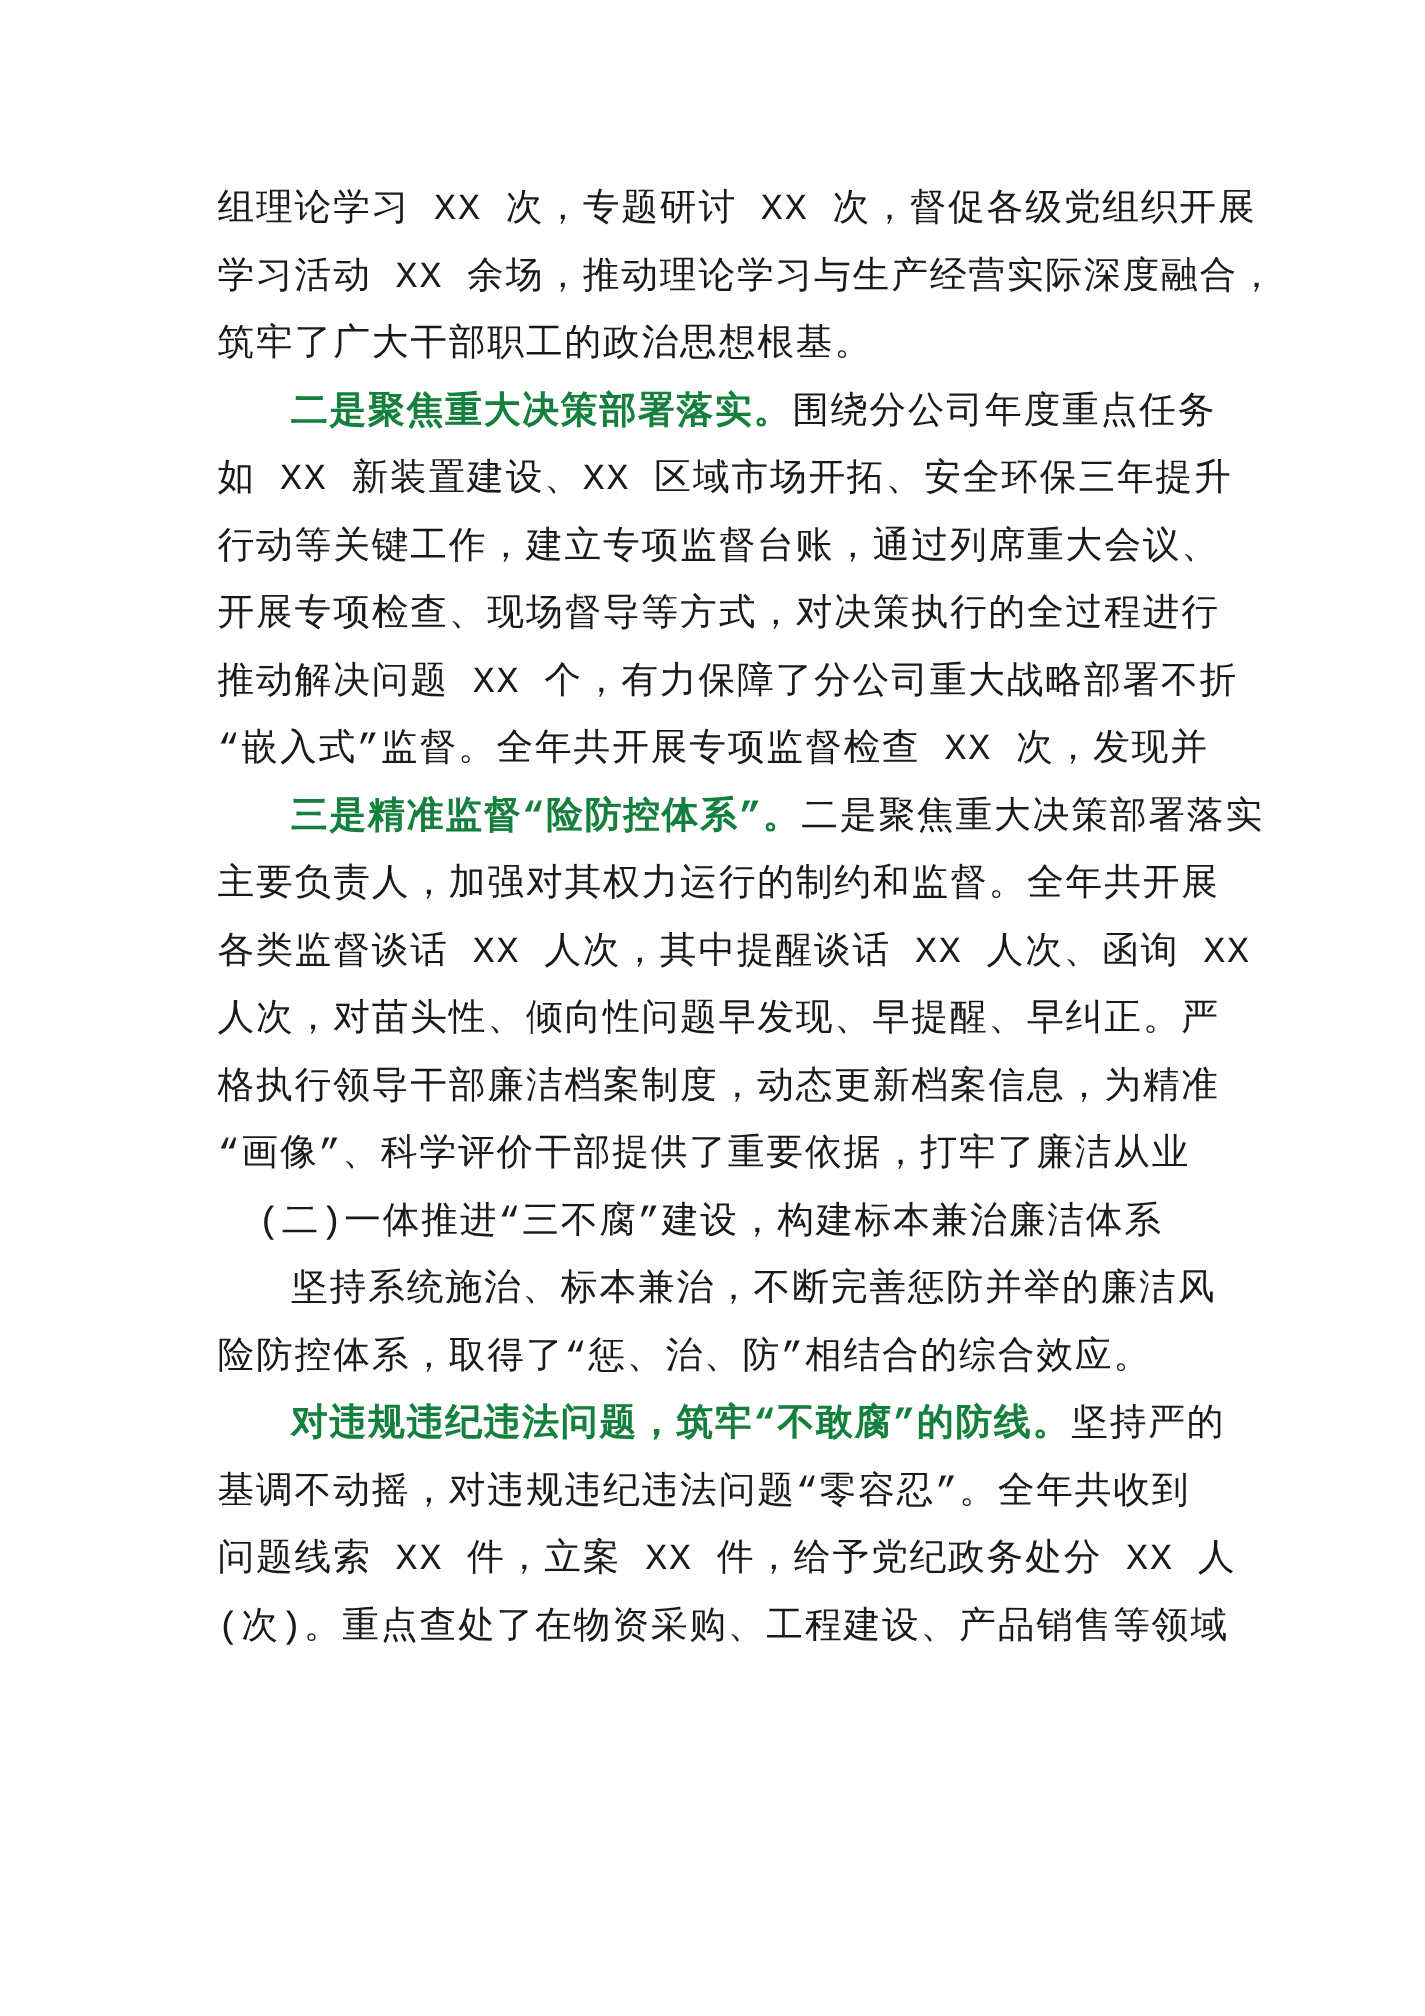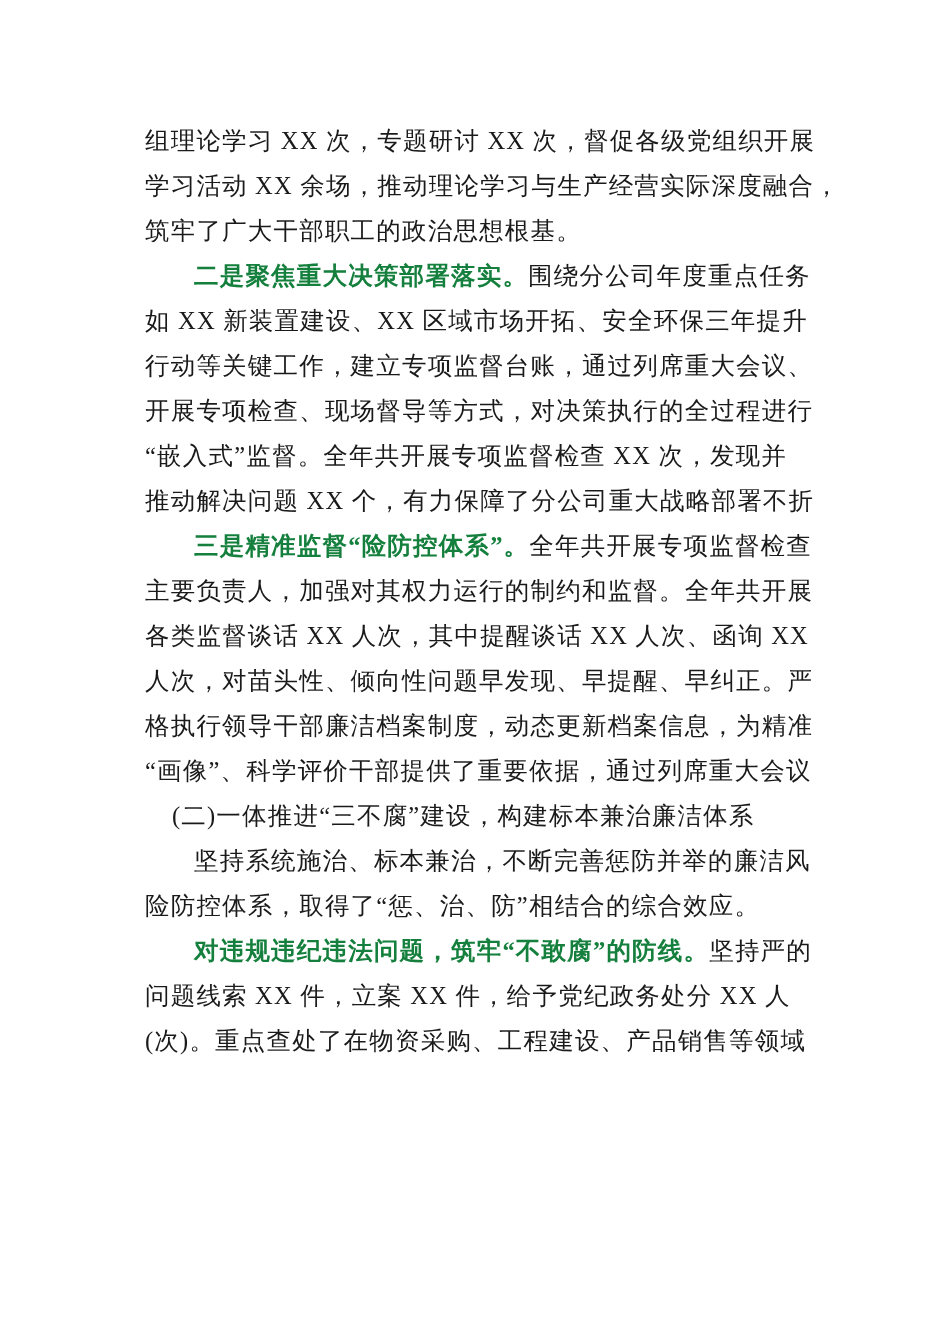--- a/index.html
+++ b/index.html
@@ -2,21 +2,21 @@
 <html><head>
 <meta charset="utf-8">
 <style>
   html, body { margin: 0; padding: 0; background: #ffffff; }
   body { width: 950px; height: 1344px; position: relative; overflow: hidden; }
   .page {
     position: absolute;
     left: 145px;
     top: 118px;
     width: 662px;
-    font-family: Liberation Serif, serif;
+    font-family: Liberation Mono, monospace;
     font-size: 24.5px;
     line-height: 45px;
     color: #1a1a1a;
     letter-spacing: 1.2px;
   }
   .para { margin: 0; text-align: justify; text-align-last: left; }
   .lead { font-weight: bold; color: #15803d; }
   .line { display: block; white-space: nowrap; }
 </style>
 </head>
@@ -30,45 +30,46 @@
     <span class="line">筑牢了广大干部职工的政治思想根基。</span>
   </div>
 
   <div class="para">
     <span class="line" style="padding-left:2em;">
       <span class="lead">二是聚焦重大决策部署落实。</span><span>围绕分公司年度重点任务</span>
     </span>
     <span class="line">如 XX 新装置建设、XX 区域市场开拓、安全环保三年提升</span>
     <span class="line">行动等关键工作，建立专项监督台账，通过列席重大会议、</span>
     <span class="line">开展专项检查、现场督导等方式，对决策执行的全过程进行</span>
+    <span class="line">推动解决问题 XX 个，有力保障了分公司重大战略部署不折</span>
     <span class="line">“嵌入式”监督。全年共开展专项监督检查 XX 次，发现并</span>
-    <span class="line">推动解决问题 XX 个，有力保障了分公司重大战略部署不折</span>
   </div>
 
   <div class="para">
     <span class="line" style="padding-left:2em;">
-      <span class="lead">三是精准监督“险防控体系”。</span><span>全年共开展专项监督检查</span>
+      <span class="lead">三是精准监督“险防控体系”。</span><span>二是聚焦重大决策部署落实</span>
     </span>
     <span class="line">主要负责人，加强对其权力运行的制约和监督。全年共开展</span>
     <span class="line">各类监督谈话 XX 人次，其中提醒谈话 XX 人次、函询 XX</span>
     <span class="line">人次，对苗头性、倾向性问题早发现、早提醒、早纠正。严</span>
     <span class="line">格执行领导干部廉洁档案制度，动态更新档案信息，为精准</span>
-    <span class="line">“画像”、科学评价干部提供了重要依据，通过列席重大会议</span>
+    <span class="line">“画像”、科学评价干部提供了重要依据，打牢了廉洁从业</span>
   </div>
 
   <div class="para">
     <span class="line" style="padding-left:1.1em;">(二)一体推进“三不腐”建设，构建标本兼治廉洁体系</span>
   </div>
 
   <div class="para">
     <span class="line" style="padding-left:2em;">坚持系统施治、标本兼治，不断完善惩防并举的廉洁风</span>
     <span class="line">险防控体系，取得了“惩、治、防”相结合的综合效应。</span>
   </div>
 
   <div class="para">
     <span class="line" style="padding-left:2em;">
       <span class="lead">对违规违纪违法问题，筑牢“不敢腐”的防线。</span><span>坚持严的</span>
     </span>
+    <span class="line">基调不动摇，对违规违纪违法问题“零容忍”。全年共收到</span>
     <span class="line">问题线索 XX 件，立案 XX 件，给予党纪政务处分 XX 人</span>
     <span class="line">(次)。重点查处了在物资采购、工程建设、产品销售等领域</span>
   </div>
 
 </div>
 
 </body></html>

